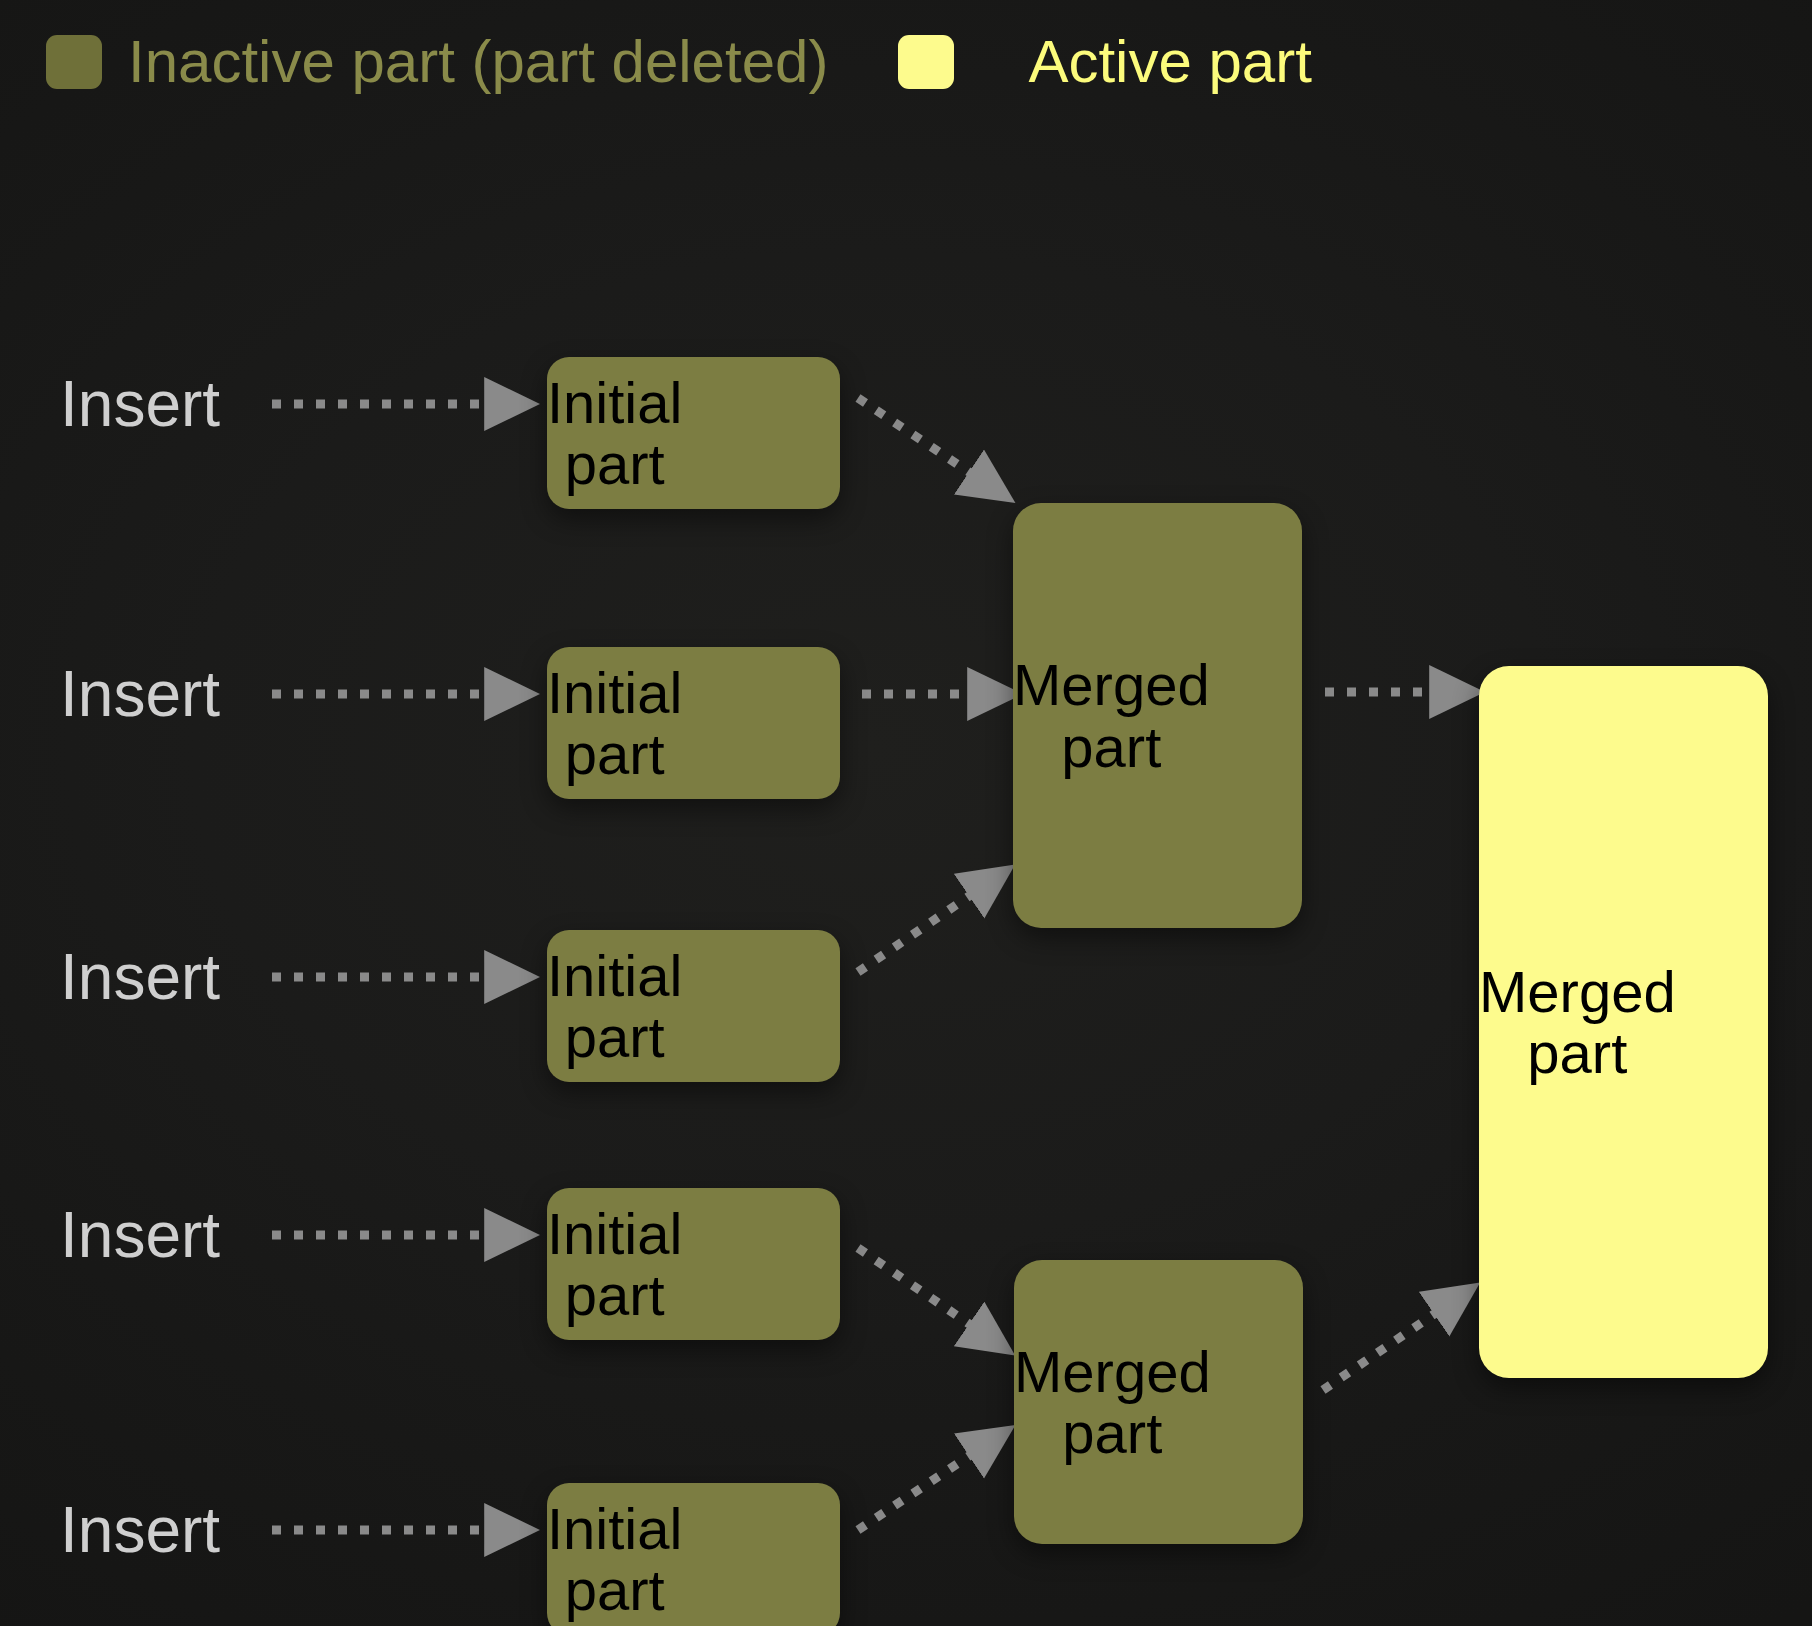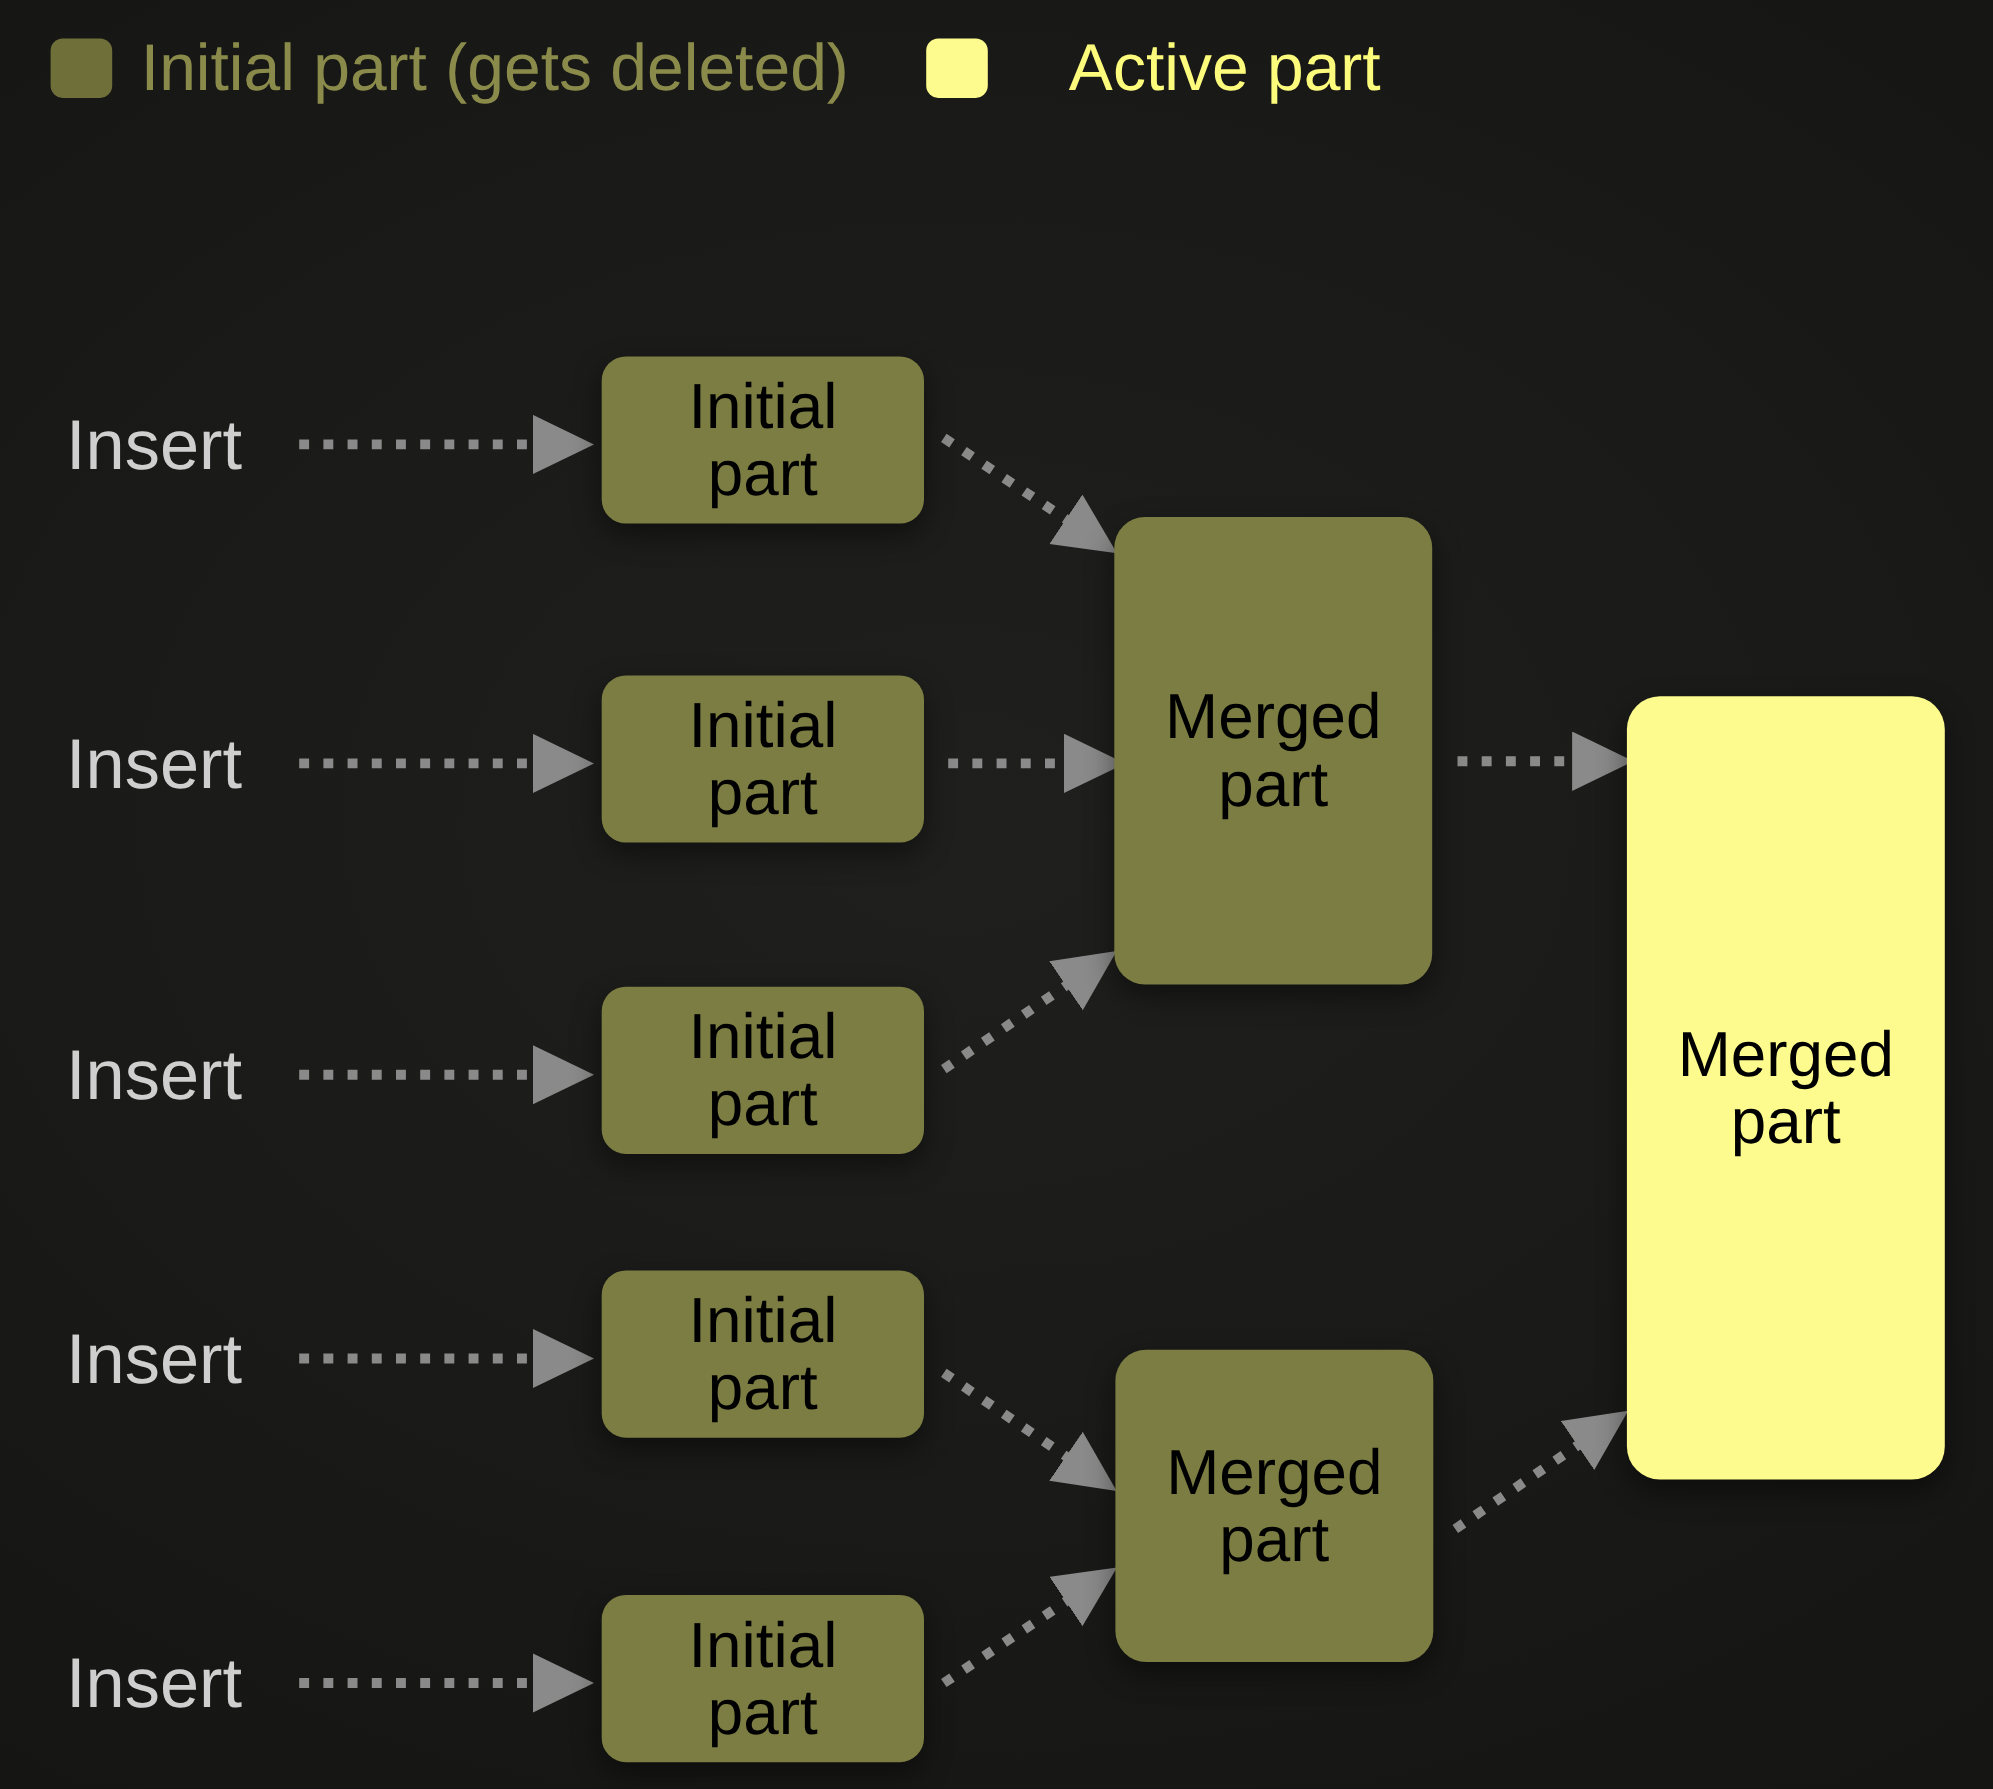--- a/index.html
+++ b/index.html
@@ -47,27 +47,28 @@
     white-space: nowrap;
   }
   .legend-label.inactive { color: #8a8b4a; }
   .legend-label.active   { color: #fcfb7c; }
 
   
   .node {
     position: absolute;
     display: flex;
     align-items: center;
-    justify-content: center;
+    justify-content: flex-start;
     text-align: center;
     color: #000000;
     font-size: 58px;
     line-height: 1.06;
     border-radius: 22px;
     box-shadow: 0 10px 26px rgba(0,0,0,0.45);
+    margin-top: 33px;
   }
   .node.olive  { background: #7c7d42; }
   .node.yellow { background: #fdfb8d; }
   .node span { display: block; }
 
   
   .insert-label {
     position: absolute;
     color: #cfcfcf;
     font-size: 64px;
@@ -87,21 +88,21 @@
   }
 </style>
 </head>
 <body>
 
 <div id="stage">
 
   <div class="legend">
     <div class="legend-item">
       <div class="swatch inactive"></div>
-      <div class="legend-label inactive">Initial part (gets deleted)</div>
+      <div class="legend-label inactive">Inactive part (part deleted)</div>
     </div>
     <div class="legend-item">
       <div class="swatch active"></div>
       <div class="legend-label active">Active part</div>
     </div>
   </div>
 
   <svg id="arrows" viewBox="0 0 1812 1626" xmlns="http://www.w3.org/2000/svg">
     <defs>
       <marker id="ah" markerWidth="7" markerHeight="7" refX="1.2" refY="3" orient="auto" markerUnits="strokeWidth">

